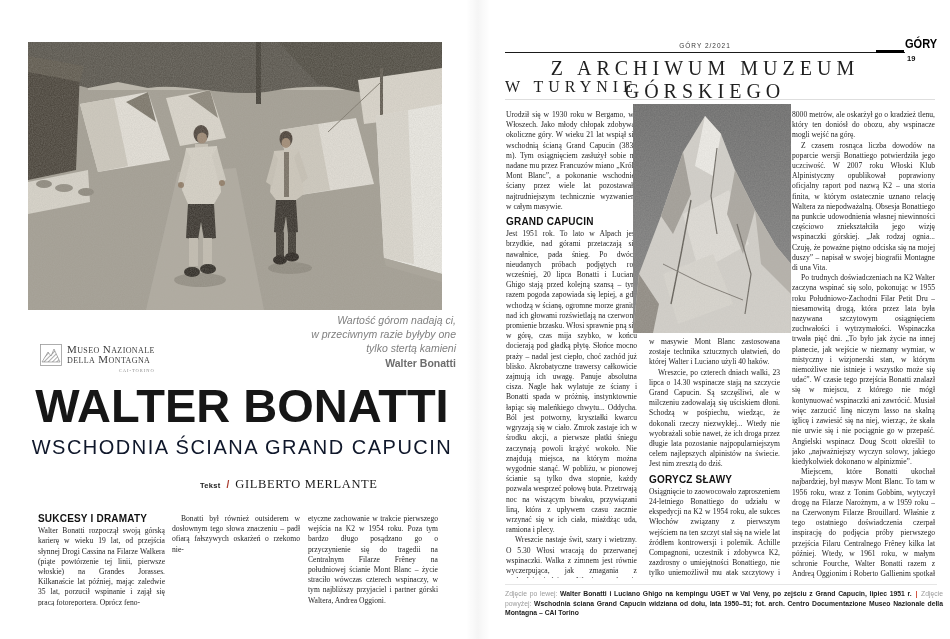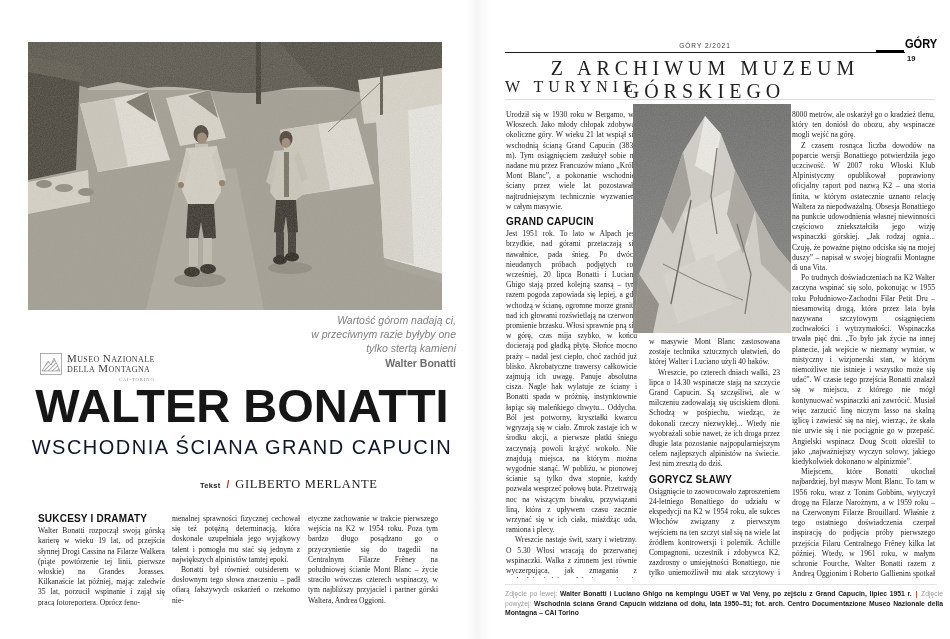--- a/index.html
+++ b/index.html
@@ -11,21 +11,21 @@
 
   
   #left-photo { left:28px; top:42px; width:414px; height:268px; }
   #left-photo svg { display:block; }
 
   #quote-block { left:200px; top:313px; width:256px; text-align:right;
     font-family:"Liberation Sans", sans-serif; font-style:italic;
     font-size:10.5px; line-height:14px; color:#808080; }
   #quote-author { font-style:normal; font-weight:bold; color:#6d6d6d; margin-top:1px; }
 
-  #museo-logo { left:40px; top:344px; display:flex; gap:5px; align-items:flex-start;margin-top:9px; }
+  #museo-logo { left:40px; top:344px; display:flex; gap:5px; align-items:flex-start; }
   #museo-logo .logo-text { font-family:"Liberation Serif", serif; font-variant:small-caps;
     font-size:11px; line-height:10px; letter-spacing:0.4px; color:#3c3c3c; }
   #museo-logo .logo-sub { font-variant:normal; font-size:4.5px; letter-spacing:1px;
     color:#8a8a8a; text-align:right; margin-top:2px; }
 
   #main-title { left:22px; top:381px; width:440px; text-align:center;
     font-family:"Liberation Sans", sans-serif; font-weight:bold; font-size:47px;
     line-height:50px; letter-spacing:0px; color:#161616; }
   #main-subtitle { left:22px; top:436px; width:440px; text-align:center;
     font-family:"Liberation Sans", sans-serif; font-weight:normal; font-size:20px;
@@ -190,21 +190,20 @@
       <span class="credit-slash">/</span>
       <span class="credit-name">GILBERTO MERLANTE</span>
     </div>
   </div>
 
   <div class="bodycol" id="l-col1">
     <div class="colhead">SUKCESY I DRAMATY</div>
     <p>Walter Bonatti rozpoczął swoją górską karierę w wieku 19 lat, od przejścia słynnej Drogi Cassina na Filarze Walkera (piąte powtórzenie tej linii, pierwsze włoskie) na Grandes Jorasses. Kilkanaście lat później, mając zaledwie 35 lat, porzucił wspinanie i zajął się pracą fotoreportera. Oprócz feno-</p>
   </div>
   <div class="bodycol" id="l-col2">
-    <p>menalnej sprawności fizycznej cechował się też potężną determinacją, która doskonale uzupełniała jego wyjątkowy talent i pomogła mu stać się jednym z największych alpinistów tamtej epoki.</p>
     <p class="indent">Bonatti był również outsiderem w dosłownym tego słowa znaczeniu – padł ofiarą fałszywych oskarżeń o rzekomo nie-</p>
   </div>
   <div class="bodycol" id="l-col3">
     <p>etyczne zachowanie w trakcie pierwszego wejścia na K2 w 1954 roku. Poza tym bardzo długo posądzano go o przyczynienie się do tragedii na Centralnym Filarze Frêney na południowej ścianie Mont Blanc – życie straciło wówczas czterech wspinaczy, w tym najbliższy przyjaciel i partner górski Waltera, Andrea Oggioni.</p>
   </div>
 
   <div class="abs" id="fold"></div>
 
   <div class="abs" id="folio">GÓRY 2/2021</div>
   <div class="abs" id="rule-top"></div>

